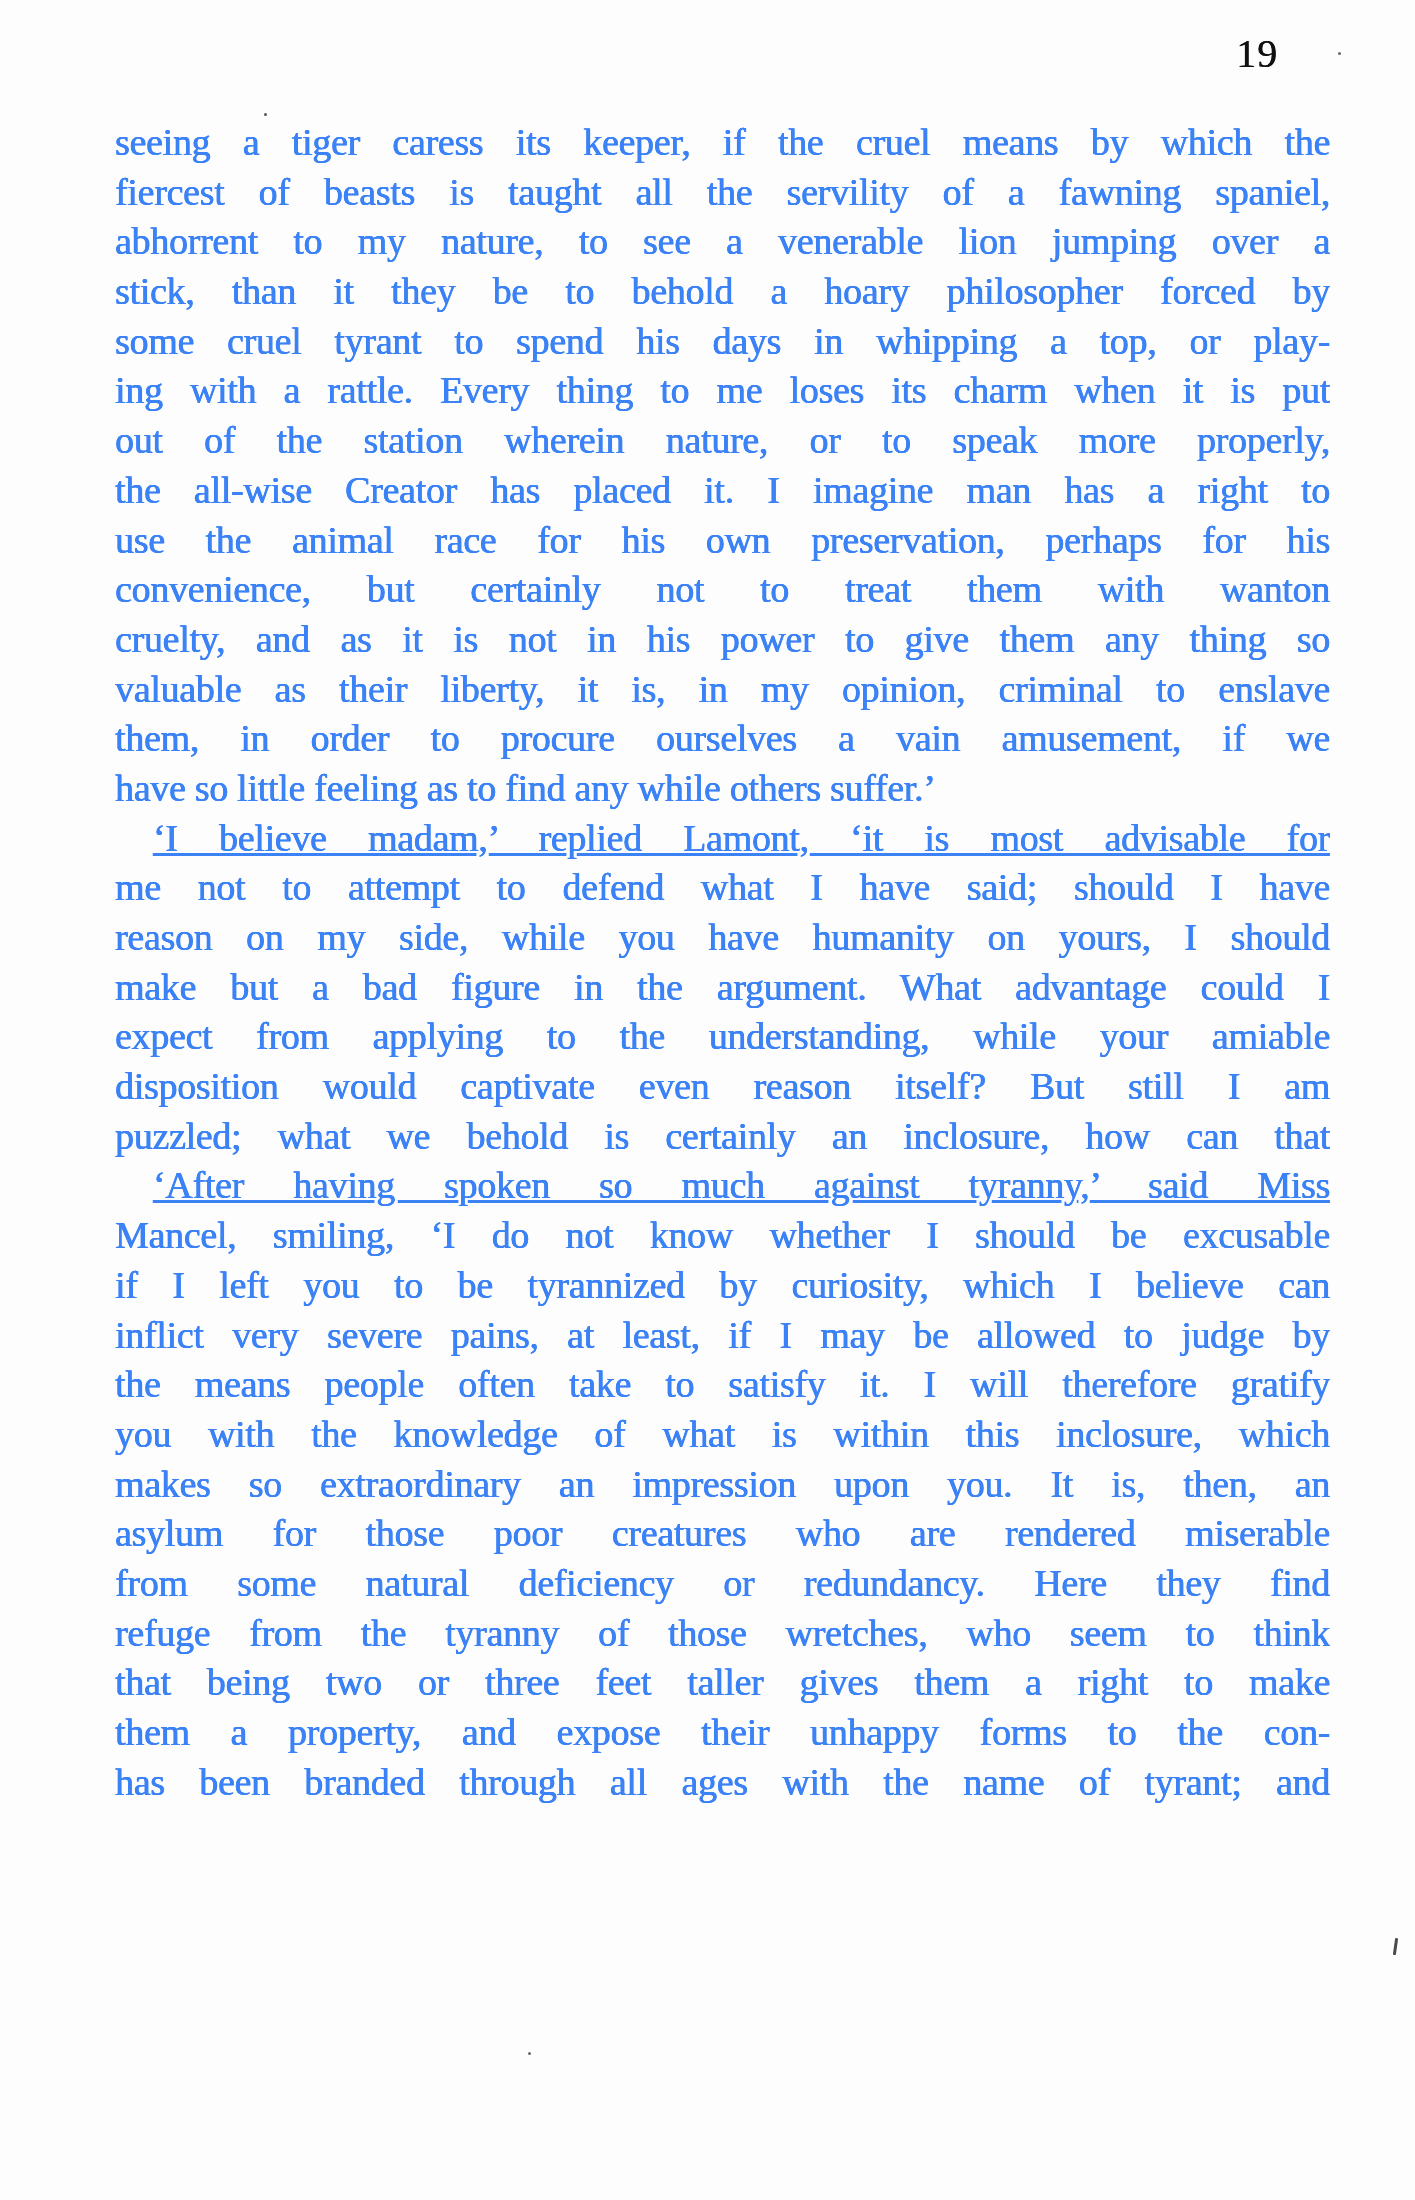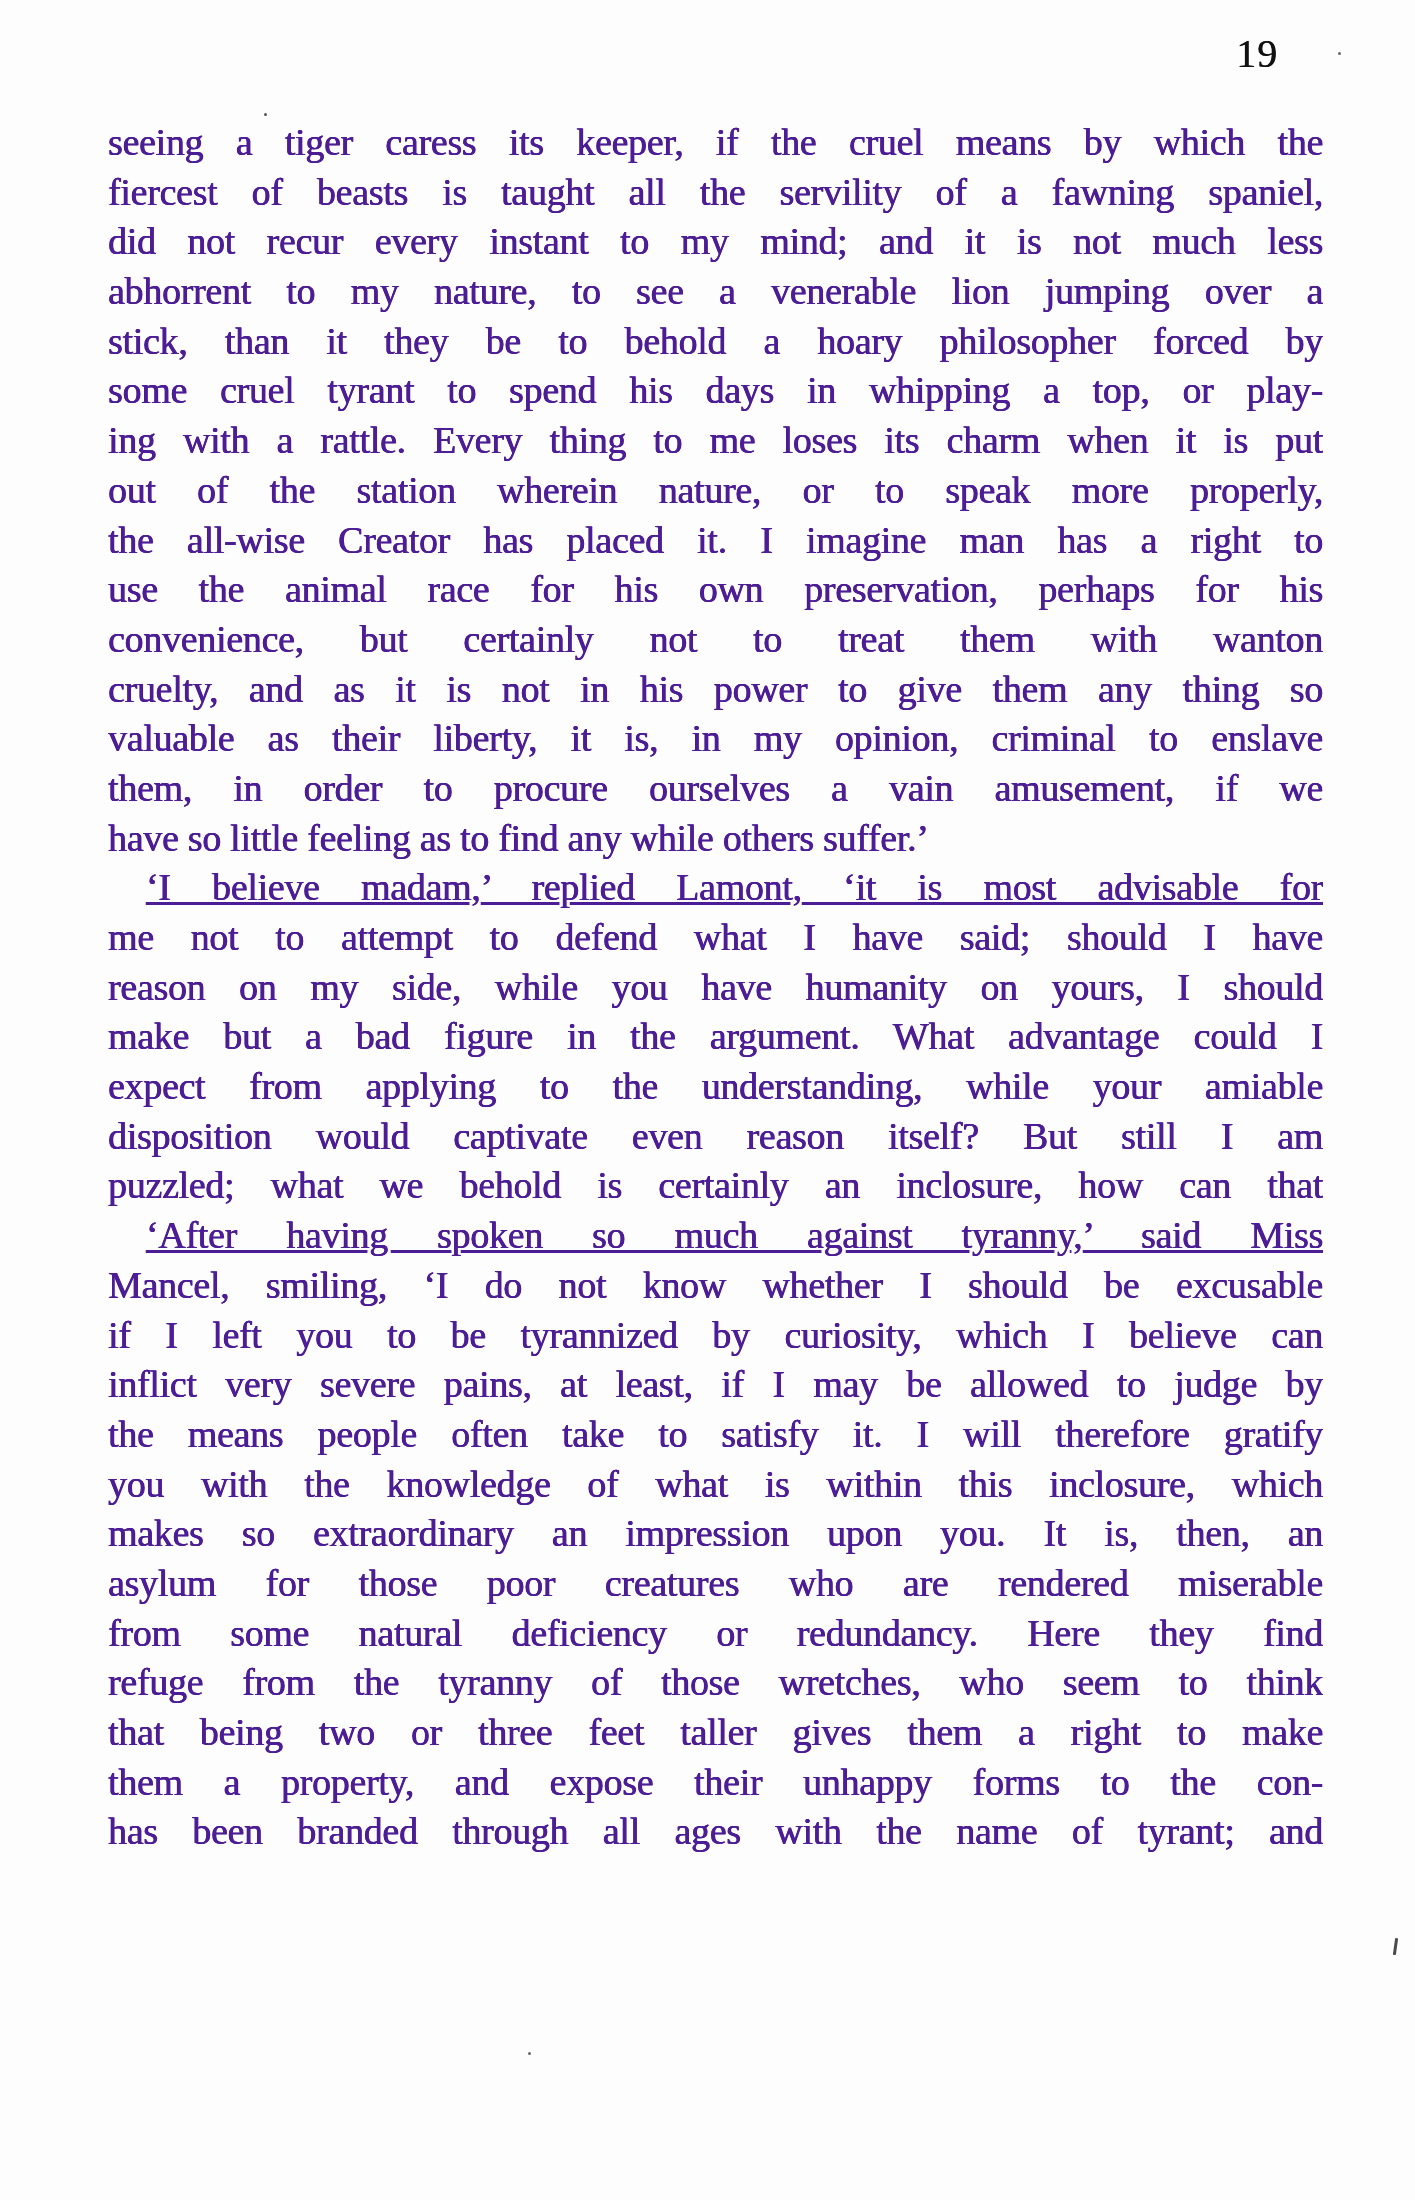--- a/index.html
+++ b/index.html
@@ -22,25 +22,25 @@
     left: 1236px;
     font-size: 40px;
     line-height: 1;
     letter-spacing: 1px;
     color: #111;
     text-shadow: 0.5px 0 currentColor;
   }
   .text-block {
     position: absolute;
     top: 118px;
-    left: 108px;
+    left: 115px;
     width: 1215px;
     font-size: 38px;
     letter-spacing: -0.3px;
-    color: #4c1d95;
+    color: #3b82f6;
     text-shadow: 0.45px 0 currentColor, -0.25px 0 currentColor;
   }
   .paragraph { margin: 0; padding: 0; }
   .line {
     height: 49.7px;
     line-height: 49.7px;
     text-align: justify;
     text-align-last: justify;
     overflow: hidden;
     white-space: normal;
@@ -66,21 +66,20 @@
 </head>
 <body>
 
 <div class="page">
   <div class="page-number">19</div>
 
   <div class="text-block">
       <div class="paragraph">
         <div class="line">seeing a tiger caress its keeper, if the cruel means by which the</div>
         <div class="line">fiercest of beasts is taught all the servility of a fawning spaniel,</div>
-        <div class="line">did not recur every instant to my mind; and it is not much less</div>
         <div class="line">abhorrent to my nature, to see a venerable lion jumping over a</div>
         <div class="line">stick, than it they be to behold a hoary philosopher forced by</div>
         <div class="line">some cruel tyrant to spend his days in whipping a top, or play-</div>
         <div class="line">ing with a rattle. Every thing to me loses its charm when it is put</div>
         <div class="line">out of the station wherein nature, or to speak more properly,</div>
         <div class="line">the all-wise Creator has placed it. I imagine man has a right to</div>
         <div class="line">use the animal race for his own preservation, perhaps for his</div>
         <div class="line">convenience, but certainly not to treat them with wanton</div>
         <div class="line">cruelty, and as it is not in his power to give them any thing so</div>
         <div class="line">valuable as their liberty, it is, in my opinion, criminal to enslave</div>

